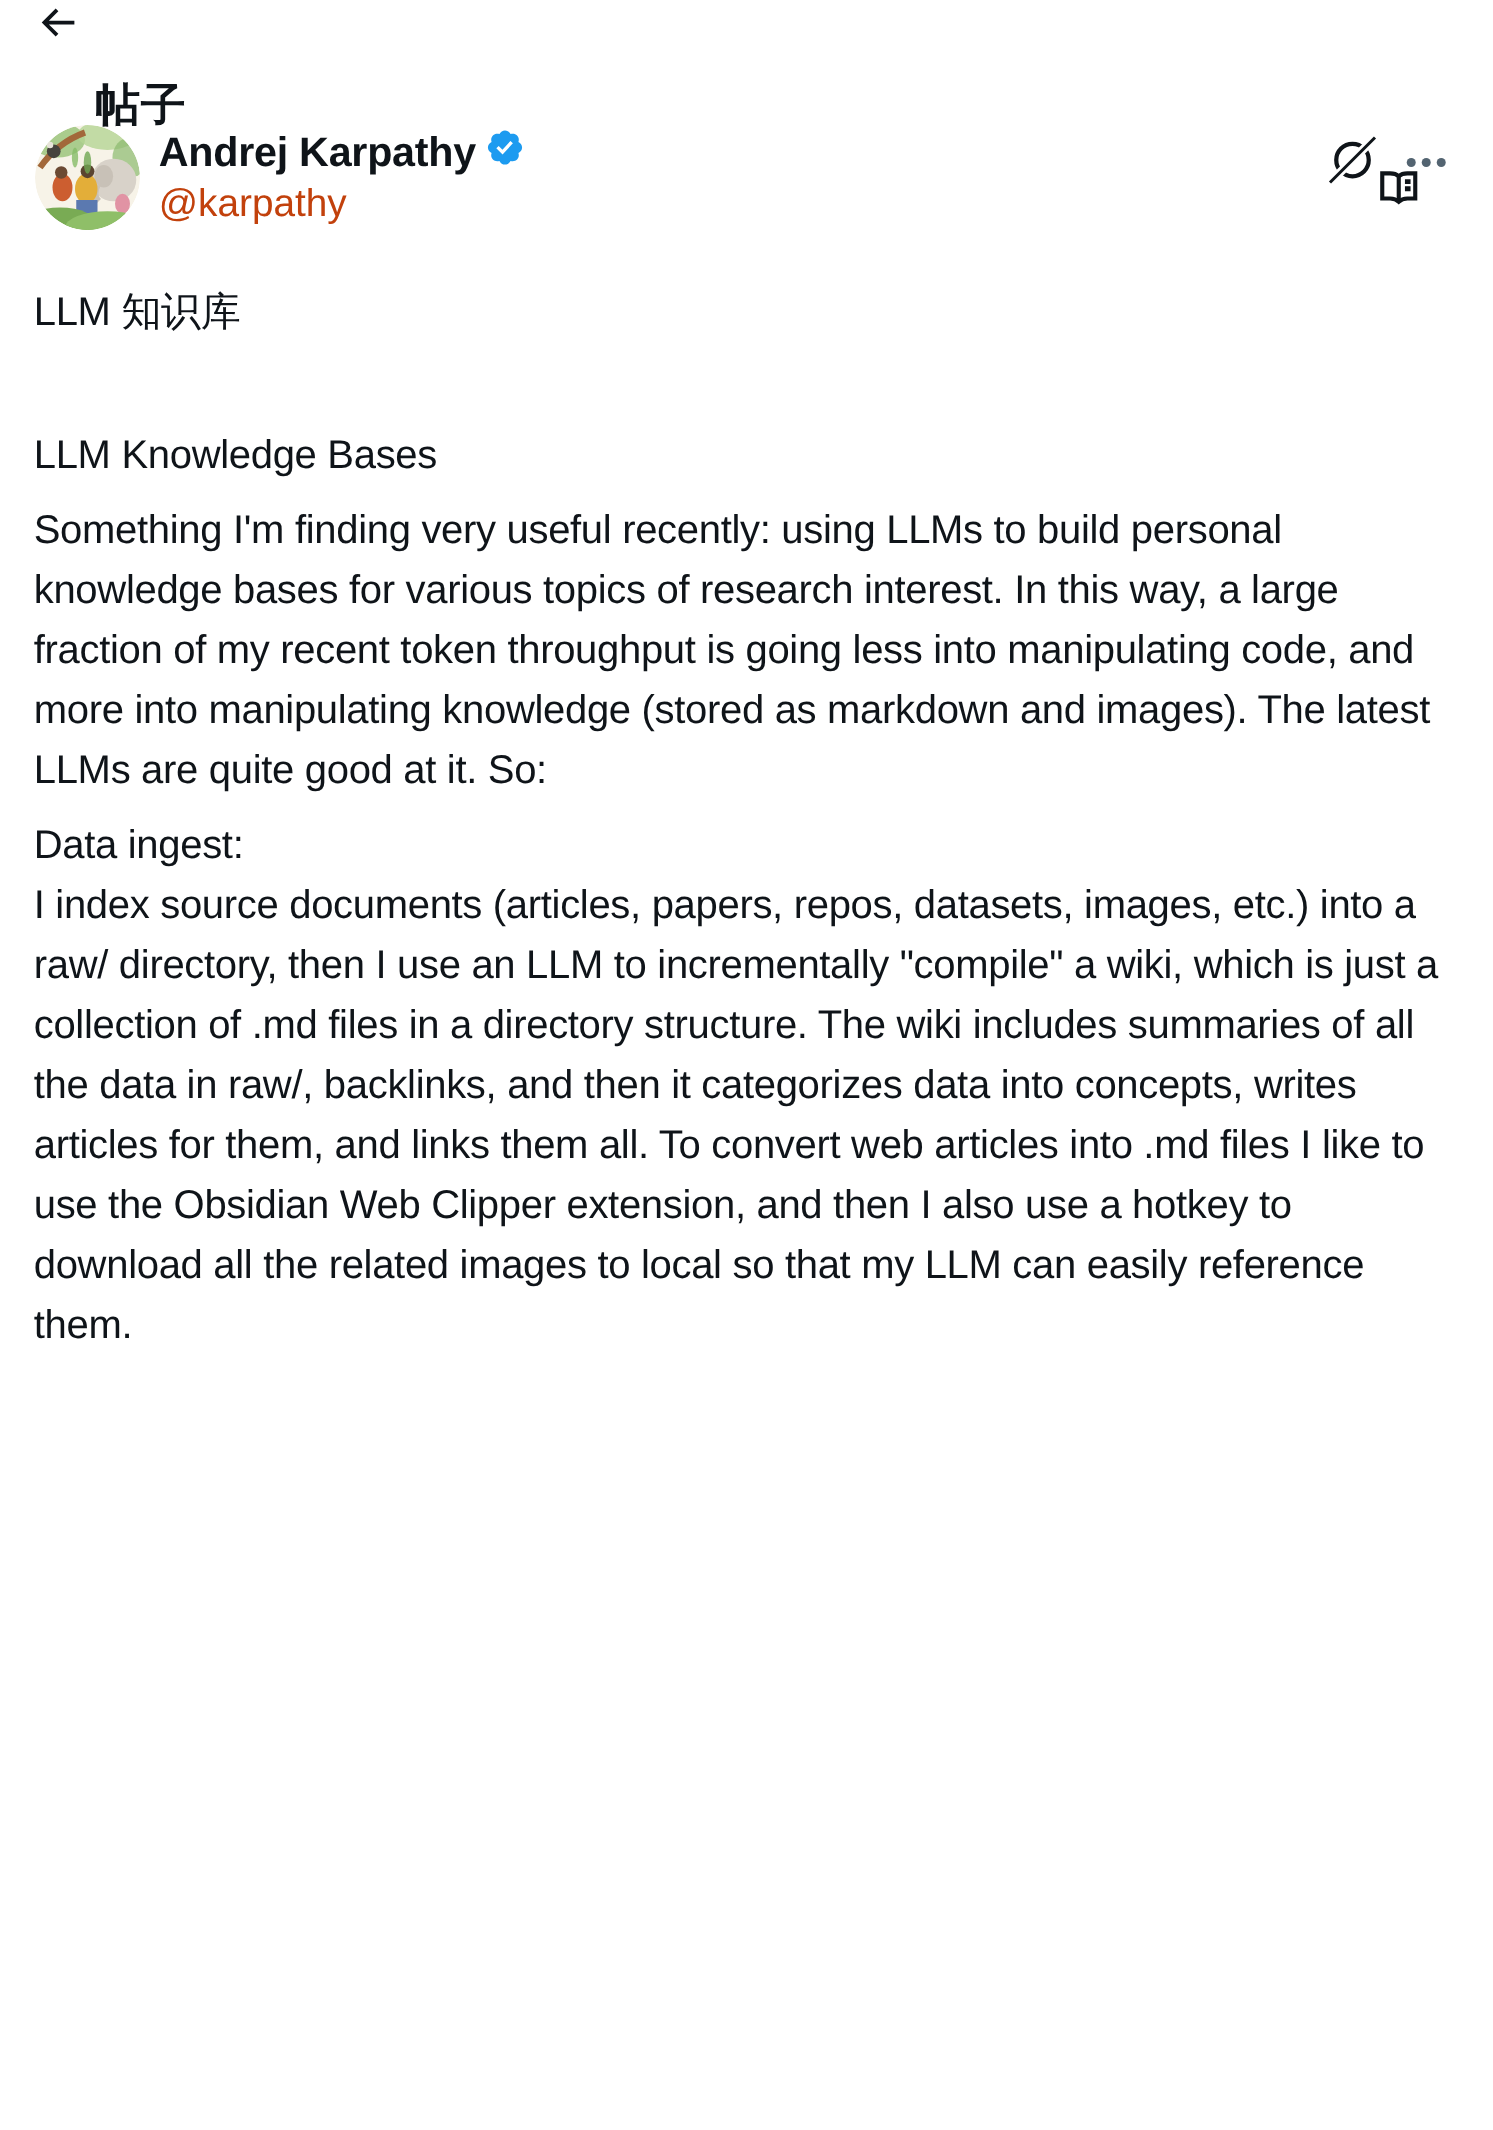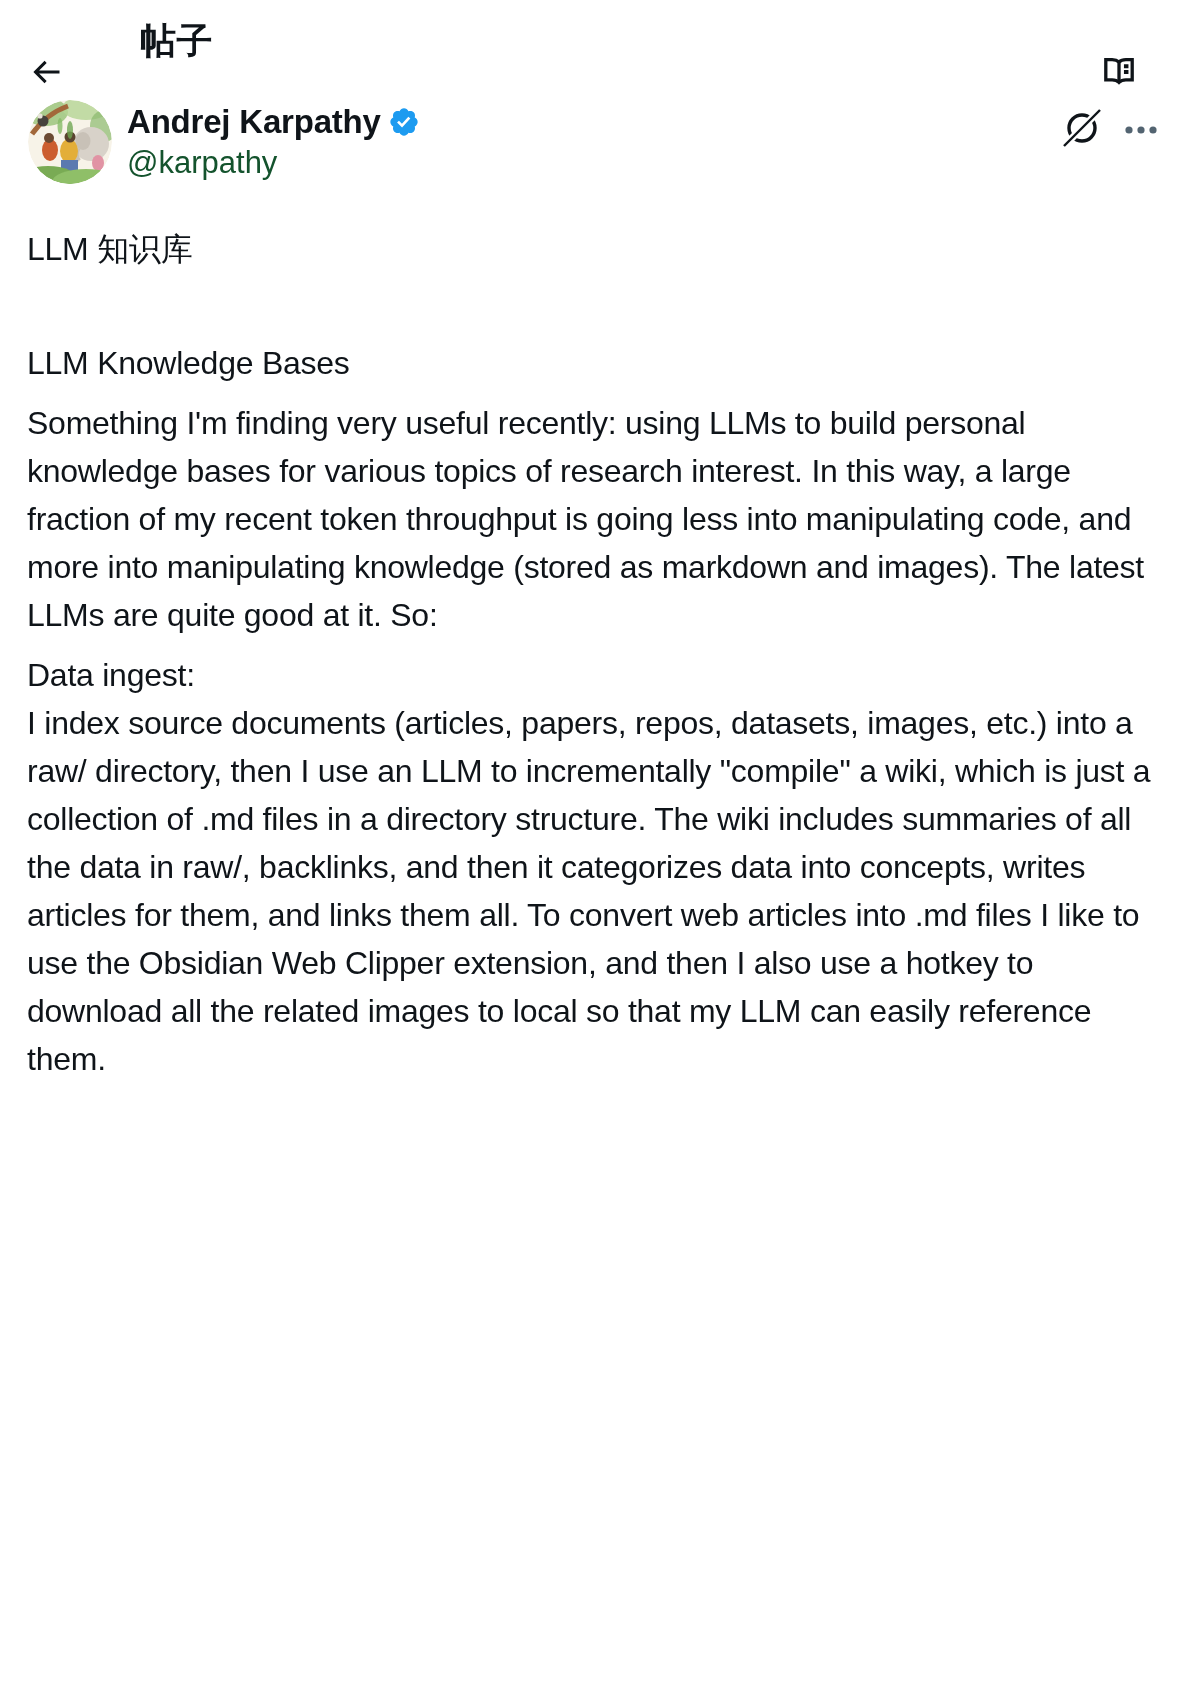--- a/index.html
+++ b/index.html
@@ -10,22 +10,23 @@
     overflow: hidden;
     font-family: "Liberation Sans", "DejaVu Sans", sans-serif;
     color: #0f1419;
   }
   .page { width: 1194px; height: 1704px; position: relative; }
 
   
   .topbar {
     height: 90px;
     display: flex;
-    align-items: flex-end;
+    align-items: flex-start;
     padding: 0;
+    flex-direction: column;
   }
   .icon-btn {
     background: none;
     border: none;
     padding: 0;
     cursor: pointer;
     display: flex;
     align-items: center;
     justify-content: center;
   }
@@ -45,33 +46,33 @@
     padding: 10px 36px 0 28px;
   }
   .avatar {
     width: 84px; height: 84px;
     border-radius: 50%;
     overflow: hidden;
     flex: 0 0 auto;
     cursor: pointer;
   }
   .author-block { margin-left: 15px; margin-top: 2px; }
-  .author-name-line { display: flex; align-items: center; }
+  .author-name-line { display: flex; }
   .author-name {
     font-size: 33px;
     font-weight: 700;
     line-height: 40px;
     letter-spacing: -0.2px;
     cursor: pointer;
   }
   .verified { margin-left: 7px; width: 32px; height: 32px; }
   .author-handle {
     font-size: 31px;
     line-height: 42px;
-    color: #14532d;
+    color: #c2410c;
     cursor: pointer;
   }
   .row-actions {
     margin-left: auto;
     display: flex;
     align-items: center;
     gap: 20px;
     margin-top: 6px;
   }
   .grok-btn { width: 46px; height: 44px; }

